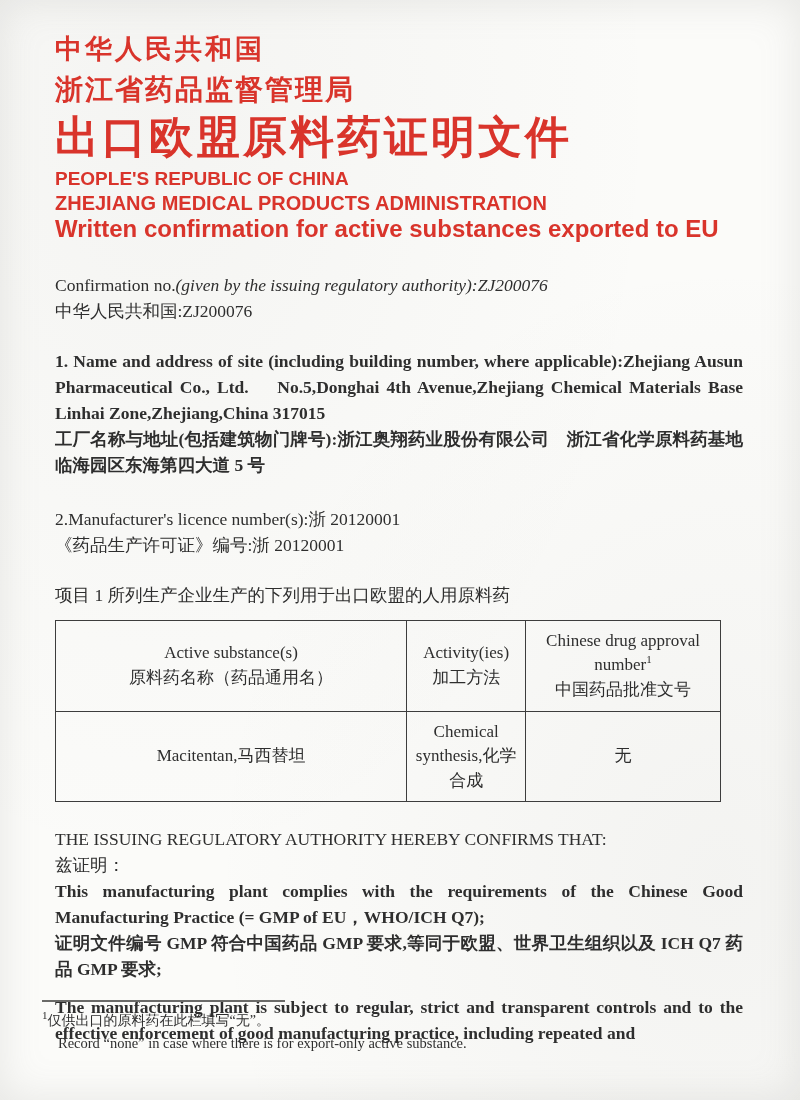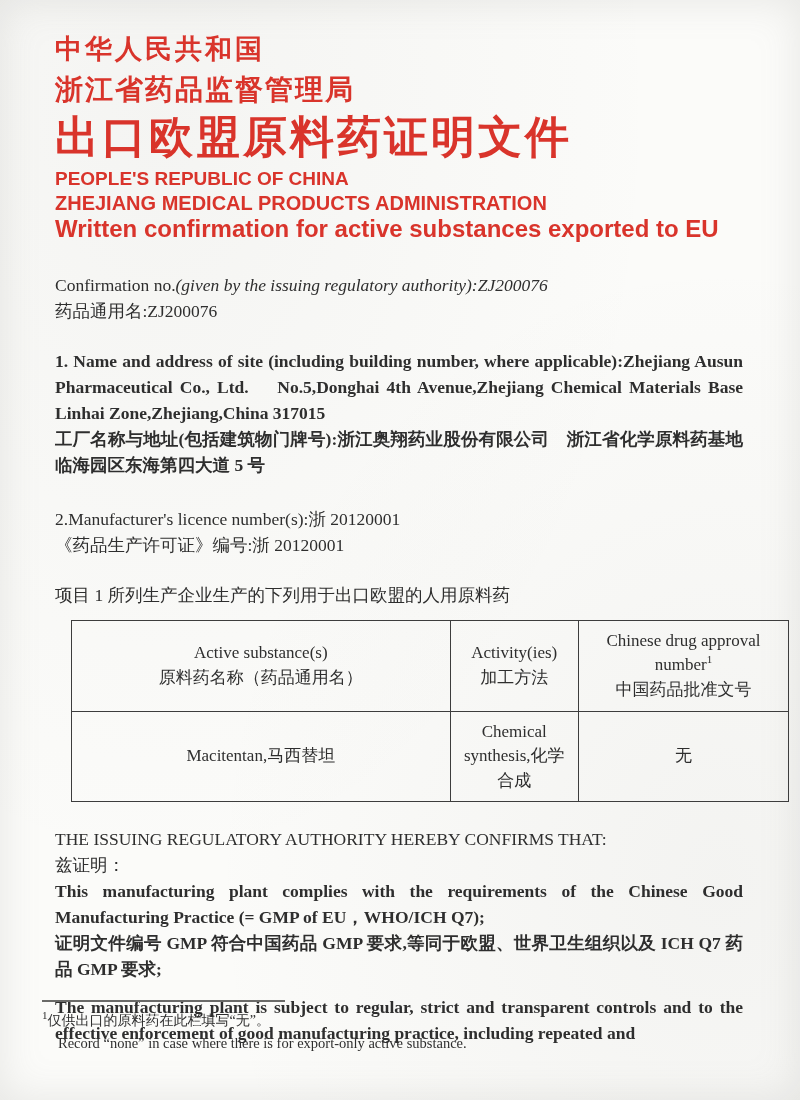--- a/index.html
+++ b/index.html
@@ -48,22 +48,21 @@
   p { margin: 0; }
   .just { text-align: justify; font-weight: bold; }
   .italic { font-style: italic; }
   .gap-lg { height: 28px; }
   .gap-md { height: 24px; }
   .gap-sm { height: 12px; }
 
   
   .subst-table {
     border-collapse: collapse;
-    width: 718px;
-    margin-left: 16px;
+    width: 666px;
     margin-top: 12px;
     table-layout: fixed;
   }
   .subst-table th, .subst-table td {
     border: 1.6px solid #3d3d3d;
     text-align: center;
     vertical-align: middle;
     font-weight: 400;
     font-size: 17px;
     line-height: 1.45;
@@ -103,21 +102,21 @@
     <div class="cn-title cn-t3 accent" style="color: rgb(217, 52, 43);">出口欧盟原料药证明文件</div>
     <div class="en-title en-t1 accent" style="color: rgb(217, 52, 43);">PEOPLE'S REPUBLIC OF CHINA</div>
     <div class="en-title en-t2 accent" style="color: rgb(217, 52, 43);">ZHEJIANG MEDICAL PRODUCTS ADMINISTRATION</div>
     <div class="en-title en-t3 accent" style="color: rgb(217, 52, 43);">Written confirmation for active substances exported to EU</div>
   </header>
 
   <div class="gap-lg"></div>
 
   <section class="body-txt">
     <p><span>Confirmation no.</span><span class="italic">(given by the issuing regulatory authority):ZJ200076</span></p>
-    <p>药品通用名:ZJ200076</p>
+    <p>中华人民共和国:ZJ200076</p>
   </section>
 
   <div class="gap-md"></div>
 
   <section class="body-txt">
     <p class="just">1. Name and address of site (including building number, where applicable):Zhejiang Ausun Pharmaceutical Co., Ltd.&nbsp;&nbsp;&nbsp; No.5,Donghai 4th Avenue,Zhejiang Chemical Materials Base Linhai Zone,Zhejiang,China 317015</p>
     <p class="just">工厂名称与地址(包括建筑物门牌号):浙江奥翔药业股份有限公司　浙江省化学原料药基地临海园区东海第四大道 5 号</p>
   </section>
 
   <div class="gap-lg"></div>

